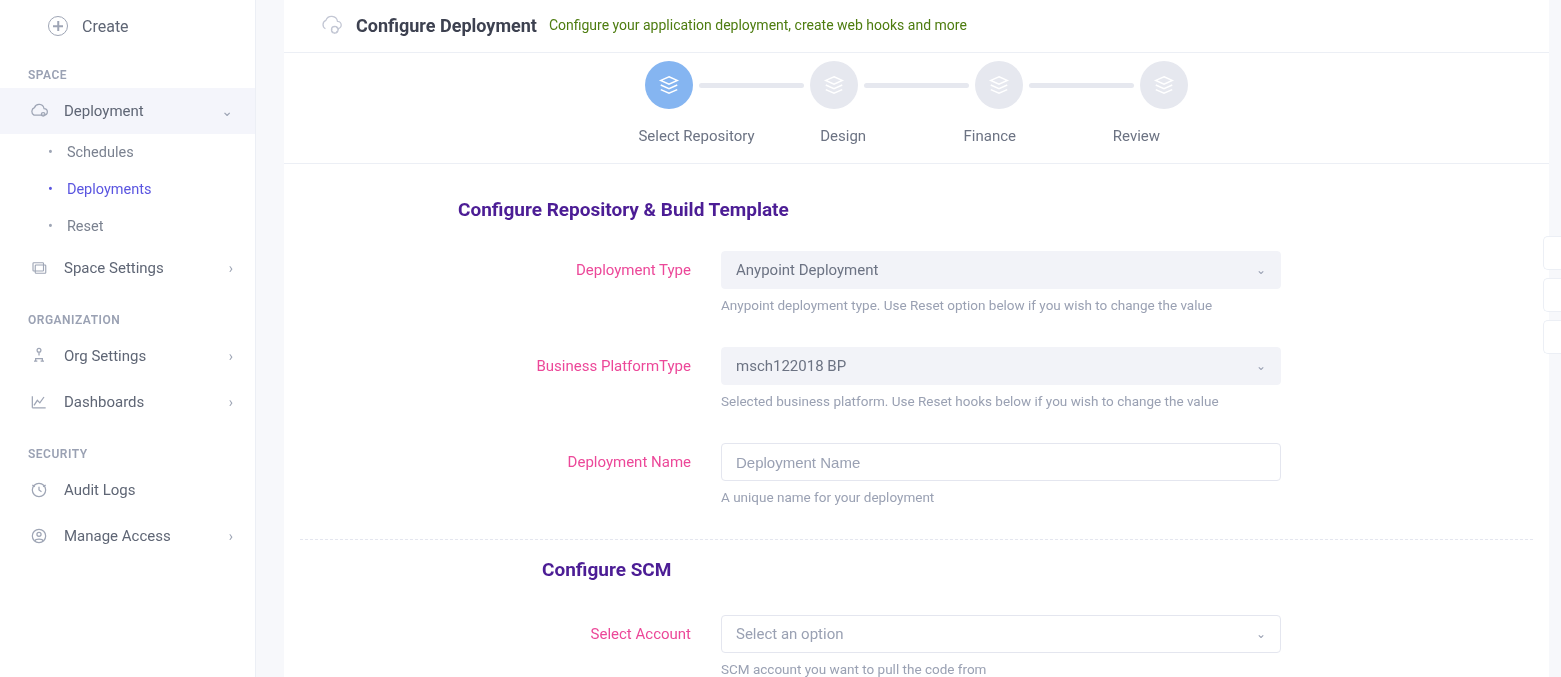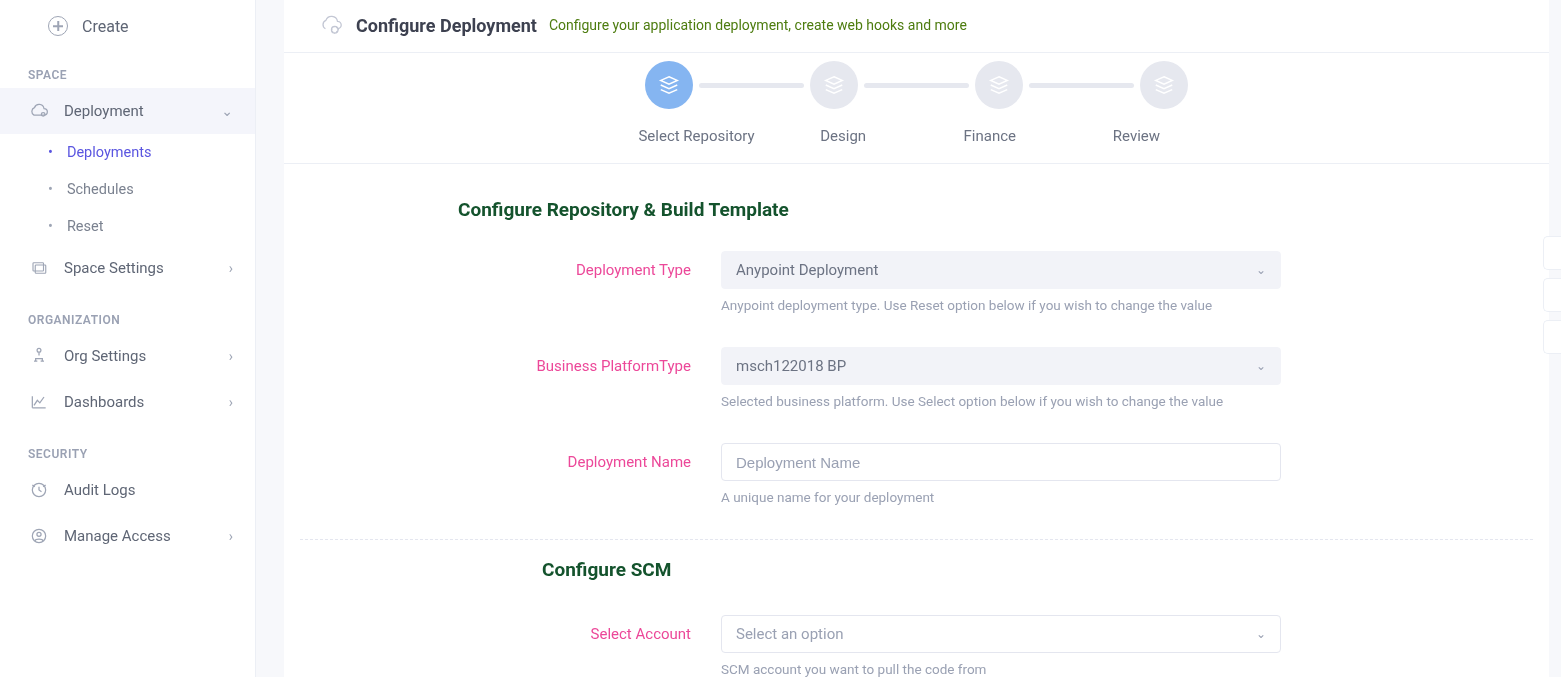--- a/index.html
+++ b/index.html
@@ -39,21 +39,21 @@
   .stepper { width:560px; margin:0 auto; }
   .stepper-circles { display:flex; align-items:center; justify-content:space-between; position:relative; padding:0 8px; }
   .circle { width:48px; height:48px; border-radius:50%; background:#e6e8ef; display:flex; align-items:center; justify-content:center; z-index:2; }
   .circle.active { background:#85b5f1; }
   .bar { flex:1; height:5px; background:#e6e8ef; border-radius:4px; margin:0 6px; }
   .stepper-labels { display:flex; justify-content:space-between; margin-top:18px; }
   .step-label { width:120px; text-align:center; font-size:15px; color:#6c7383; }
 
   
   .content { padding:24px 0 0; }
-  .section-title { font-size:19px; font-weight:700; color:#14532d; margin:10px 0 30px 174px; }
+  .section-title { font-size:19px; font-weight:700; color:#4c1d95; margin:10px 0 30px 174px; }
   .row { display:flex; margin-bottom:8px; padding-right:20px; }
   .row-label { width:437px; text-align:right; padding-right:30px; padding-top:10px; font-size:15px; color:#ec4899; }
   .row-field { width:560px; }
   .select, .input { width:100%; height:38px; border-radius:4px; padding:0 14px; font-size:15px; display:flex; align-items:center; justify-content:space-between; }
   .select { background:#f2f3f8; border:1px solid #f2f3f8; color:#6c7383; cursor:pointer; }
   .select.outline { background:#ffffff; border:1px solid #e4e6ef; color:#9aa1b3; }
   .chev { color:#9aa1b3; font-size:12px; }
   .help { font-size:13.5px; color:#9aa1b3; margin-top:8px; margin-bottom:26px; max-width:560px; }
   .input { background:#ffffff; border:1px solid #e4e6ef; }
   .input-el { border:none; outline:none; width:100%; height:100%; font-size:15px; color:#6c7383; background:transparent; }
@@ -82,25 +82,25 @@
     <div class="nav-item active">
       <span class="icon-slot">
         <svg width="20" height="16" viewBox="0 0 24 18" fill="none" stroke="currentColor" stroke-width="1.5">
           <path d="M18 14a4 4 0 0 0 0-8 6 6 0 0 0-11.5-1A5 5 0 0 0 6 14h12z"></path>
           <circle cx="17" cy="13" r="2.2"></circle>
         </svg>
       </span>
       <span>Deployment</span>
       <span class="nav-chevron">⌄</span>
     </div>
+    <div class="sub-item">
+        <span>Schedules</span>
+      </div>
     <div class="sub-item sub-active">
         <span>Deployments</span>
-      </div>
-    <div class="sub-item">
-        <span>Schedules</span>
       </div>
     <div class="sub-item">
         <span>Reset</span>
       </div>
 
     <div class="nav-item">
       <span class="icon-slot">
         <svg width="20" height="18" viewBox="0 0 24 24" fill="none" stroke="currentColor" stroke-width="1.5">
           <rect x="4" y="5" width="14" height="11" rx="1"></rect>
           <rect x="7" y="8" width="14" height="11" rx="1"></rect>
@@ -230,21 +230,21 @@
           </div>
         </div>
 
         <div class="row">
           <div class="row-label">Business PlatformType</div>
           <div class="row-field">
             <div class="select">
               <span>msch122018 BP</span>
               <span class="chev">⌄</span>
             </div>
-            <div class="help">Selected business platform. Use Select option below if you wish to change the value</div>
+            <div class="help">Selected business platform. Use Reset hooks below if you wish to change the value</div>
           </div>
         </div>
 
         <div class="row">
           <div class="row-label">Deployment Name</div>
           <div class="row-field">
             <div class="input">
               <input class="input-el" type="text" placeholder="Deployment Name" style="">
             </div>
             <div class="help">A unique name for your deployment</div>

